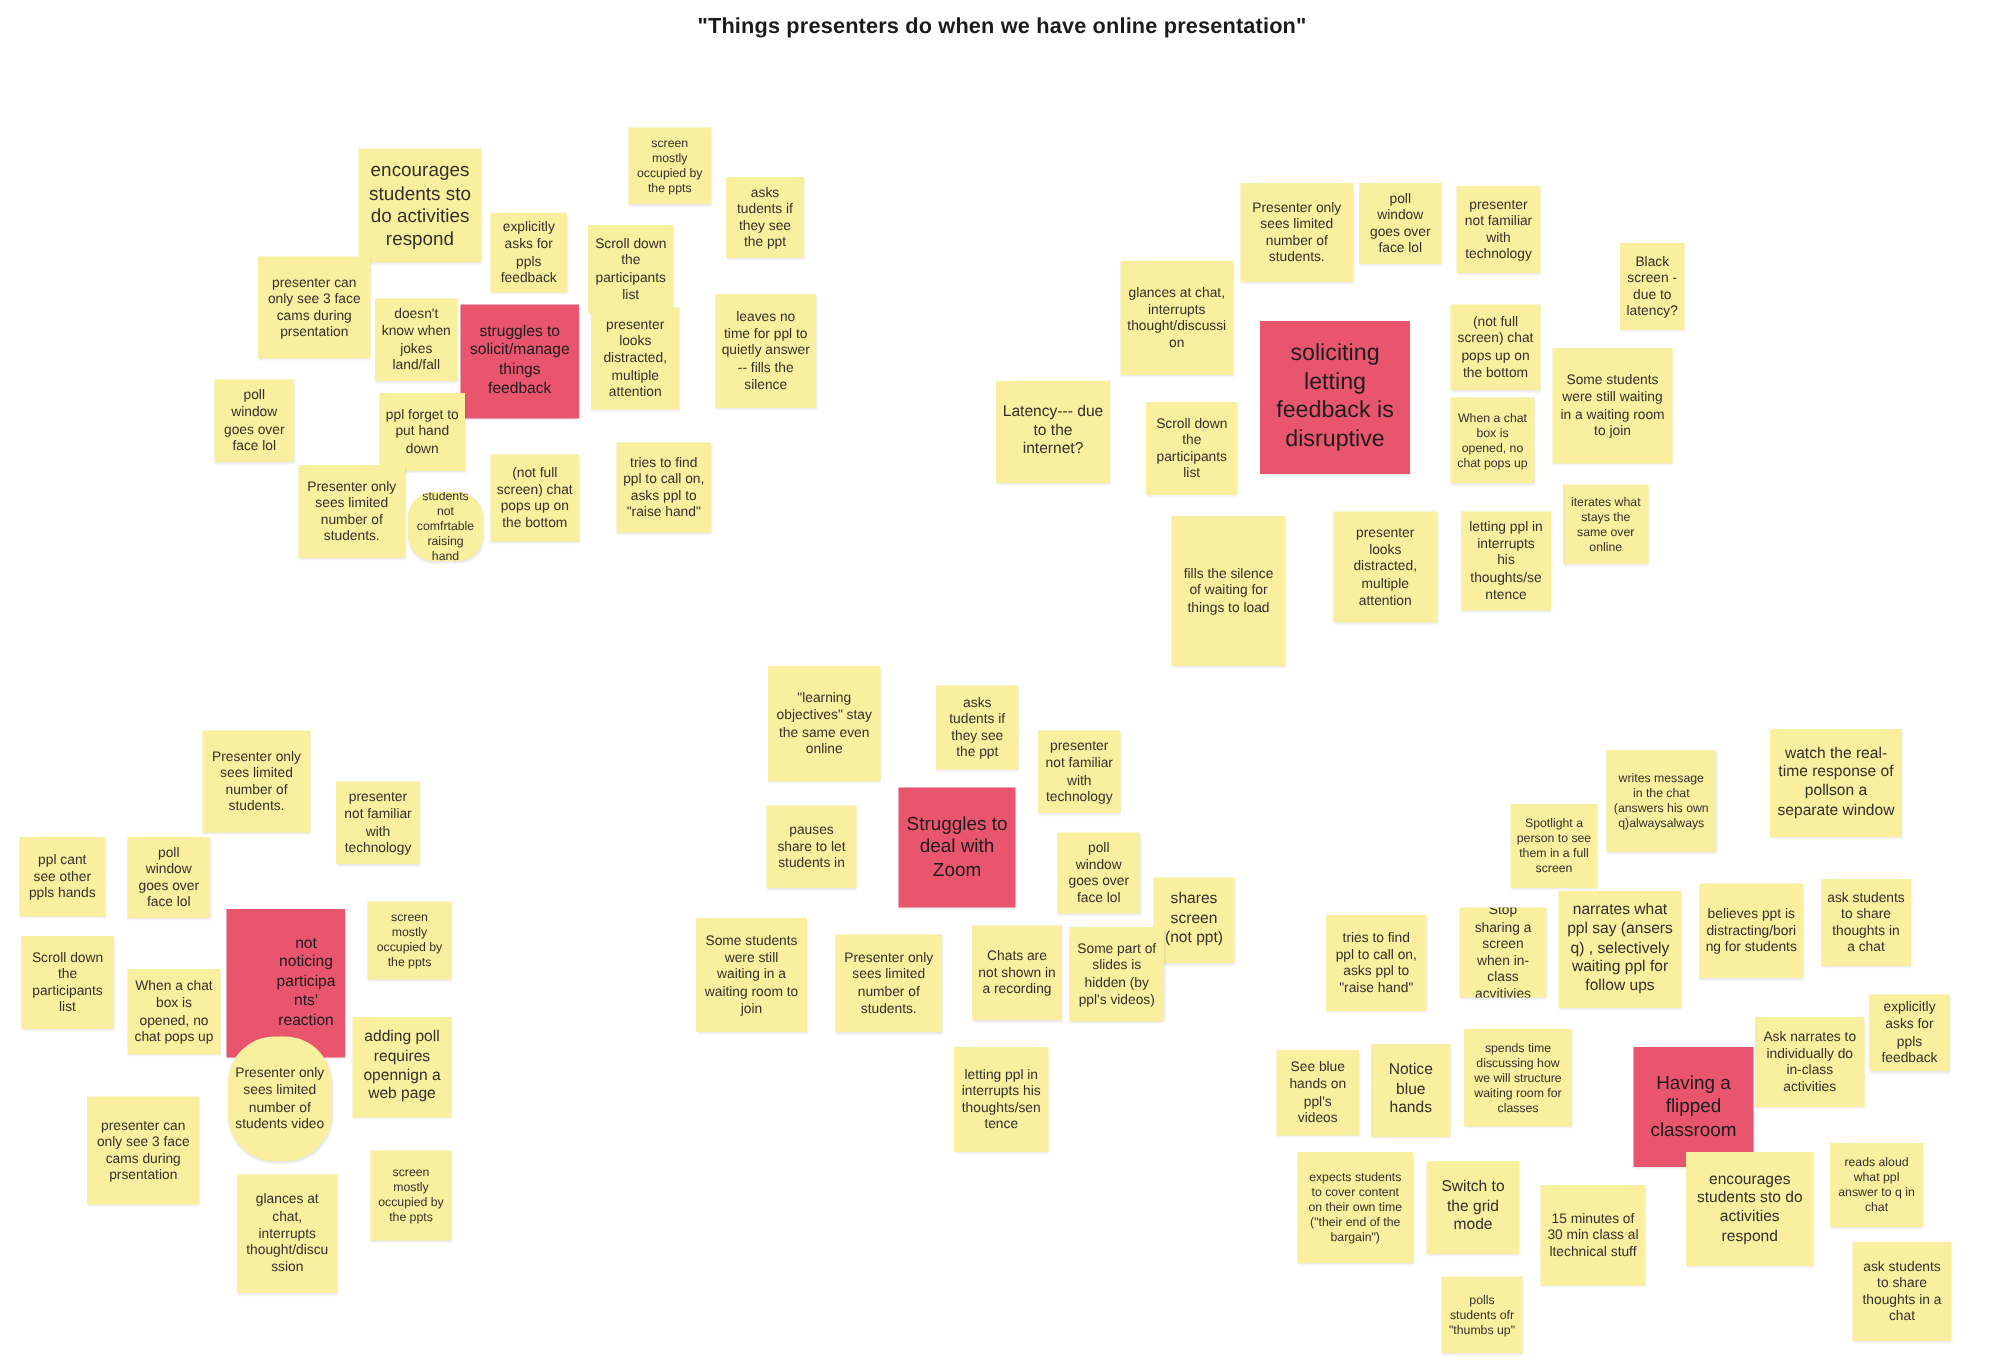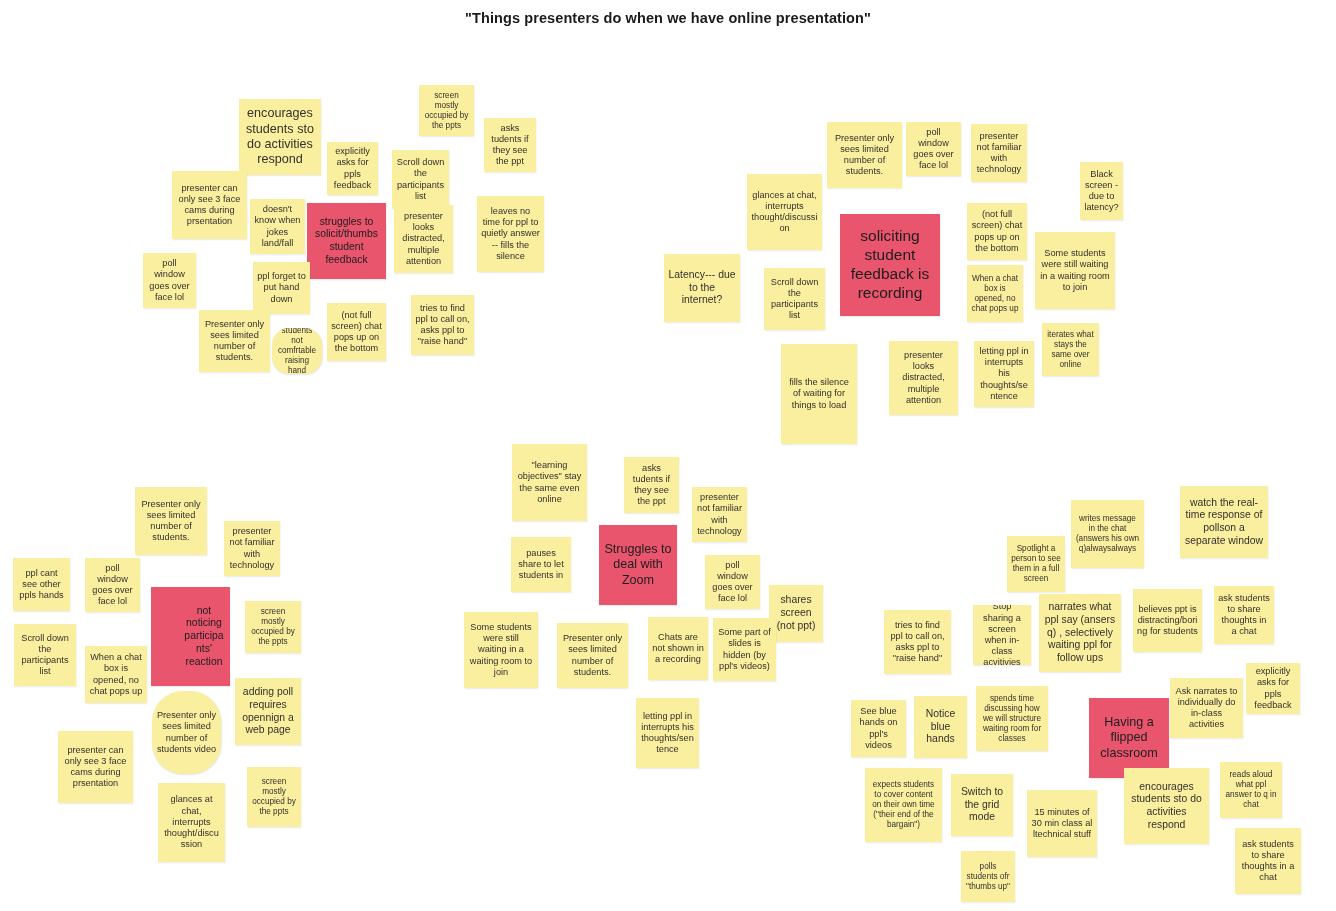--- a/index.html
+++ b/index.html
@@ -84,21 +84,21 @@
       <div class="note " style="left: 392px; top: 150px; width: 57px; height: 59px;">
         <span class="txt fs-s">Scroll down the participants list</span>
       </div>
       <div class="note " style="left: 172px; top: 171px; width: 75px; height: 68px;">
         <span class="txt fs-s">presenter can only see 3 face cams during prsentation</span>
       </div>
       <div class="note " style="left: 250px; top: 199px; width: 55px; height: 55px;">
         <span class="txt fs-s">doesn't know when jokes land/fall</span>
       </div>
       <div class="note pink" style="left: 307px; top: 203px; width: 79px; height: 76px;">
-        <span class="txt fs-m">struggles to solicit/thumbs student feedback</span>
+        <span class="txt fs-m">struggles to solicit/manage things feedback</span>
       </div>
       <div class="note " style="left: 394px; top: 205px; width: 59px; height: 68px;">
         <span class="txt fs-s">presenter looks distracted, multiple attention</span>
       </div>
       <div class="note " style="left: 477px; top: 196px; width: 67px; height: 76px;">
         <span class="txt fs-s">leaves no time for ppl to quietly answer -- fills the silence</span>
       </div>
       <div class="note " style="left: 143px; top: 253px; width: 53px; height: 55px;">
         <span class="txt fs-s">poll window goes over face lol</span>
       </div>
@@ -129,21 +129,21 @@
       <div class="note " style="left: 1032px; top: 162px; width: 43px; height: 58px; margin-left: 48px;">
         <span class="txt fs-s">Black screen - due to latency?</span>
       </div>
       <div class="note " style="left: 747px; top: 174px; width: 75px; height: 76px;">
         <span class="txt fs-s">glances at chat, interrupts thought/discussion</span>
       </div>
       <div class="note " style="left: 967px; top: 203px; width: 60px; height: 57px;">
         <span class="txt fs-s">(not full screen) chat pops up on the bottom</span>
       </div>
       <div class="note pink" style="left: 840px; top: 214px; width: 100px; height: 102px;">
-        <span class="txt fs-xl">soliciting student feedback is recording</span>
+        <span class="txt fs-xl">soliciting letting feedback is disruptive</span>
       </div>
       <div class="note " style="left: 1035px; top: 232px; width: 80px; height: 77px;">
         <span class="txt fs-s">Some students were still waiting in a waiting room to join</span>
       </div>
       <div class="note " style="left: 967px; top: 265px; width: 56px; height: 57px;">
         <span class="txt fs-xs">When a chat box is opened, no chat pops up</span>
       </div>
       <div class="note " style="left: 664px; top: 254px; width: 76px; height: 68px;">
         <span class="txt fs-m">Latency--- due to the internet?</span>
       </div>
@@ -167,21 +167,21 @@
       </div>
       <div class="note " style="left: 224px; top: 521px; width: 56px; height: 55px;">
         <span class="txt fs-s">presenter not familiar with technology</span>
       </div>
       <div class="note " style="left: 13px; top: 558px; width: 57px; height: 53px;">
         <span class="txt fs-s">ppl cant see other ppls hands</span>
       </div>
       <div class="note " style="left: 85px; top: 558px; width: 55px; height: 54px;">
         <span class="txt fs-s">poll window goes over face lol</span>
       </div>
-      <div class="note pink" style="left: 151px; top: 587px; width: 79px; height: 99px; padding-left: 31px;">
+      <div class="note pink" style="left: 151px; top: 606px; width: 79px; height: 99px; padding-left: 31px;">
         <span class="txt fs-m">not noticing participants' reaction</span>
       </div>
       <div class="note " style="left: 245px; top: 601px; width: 56px; height: 52px;">
         <span class="txt fs-xs">screen mostly occupied by the ppts</span>
       </div>
       <div class="note " style="left: 14px; top: 624px; width: 62px; height: 62px;">
         <span class="txt fs-s">Scroll down the participants list</span>
       </div>
       <div class="note " style="left: 85px; top: 646px; width: 62px; height: 57px;">
         <span class="txt fs-s">When a chat box is opened, no chat pops up</span>

